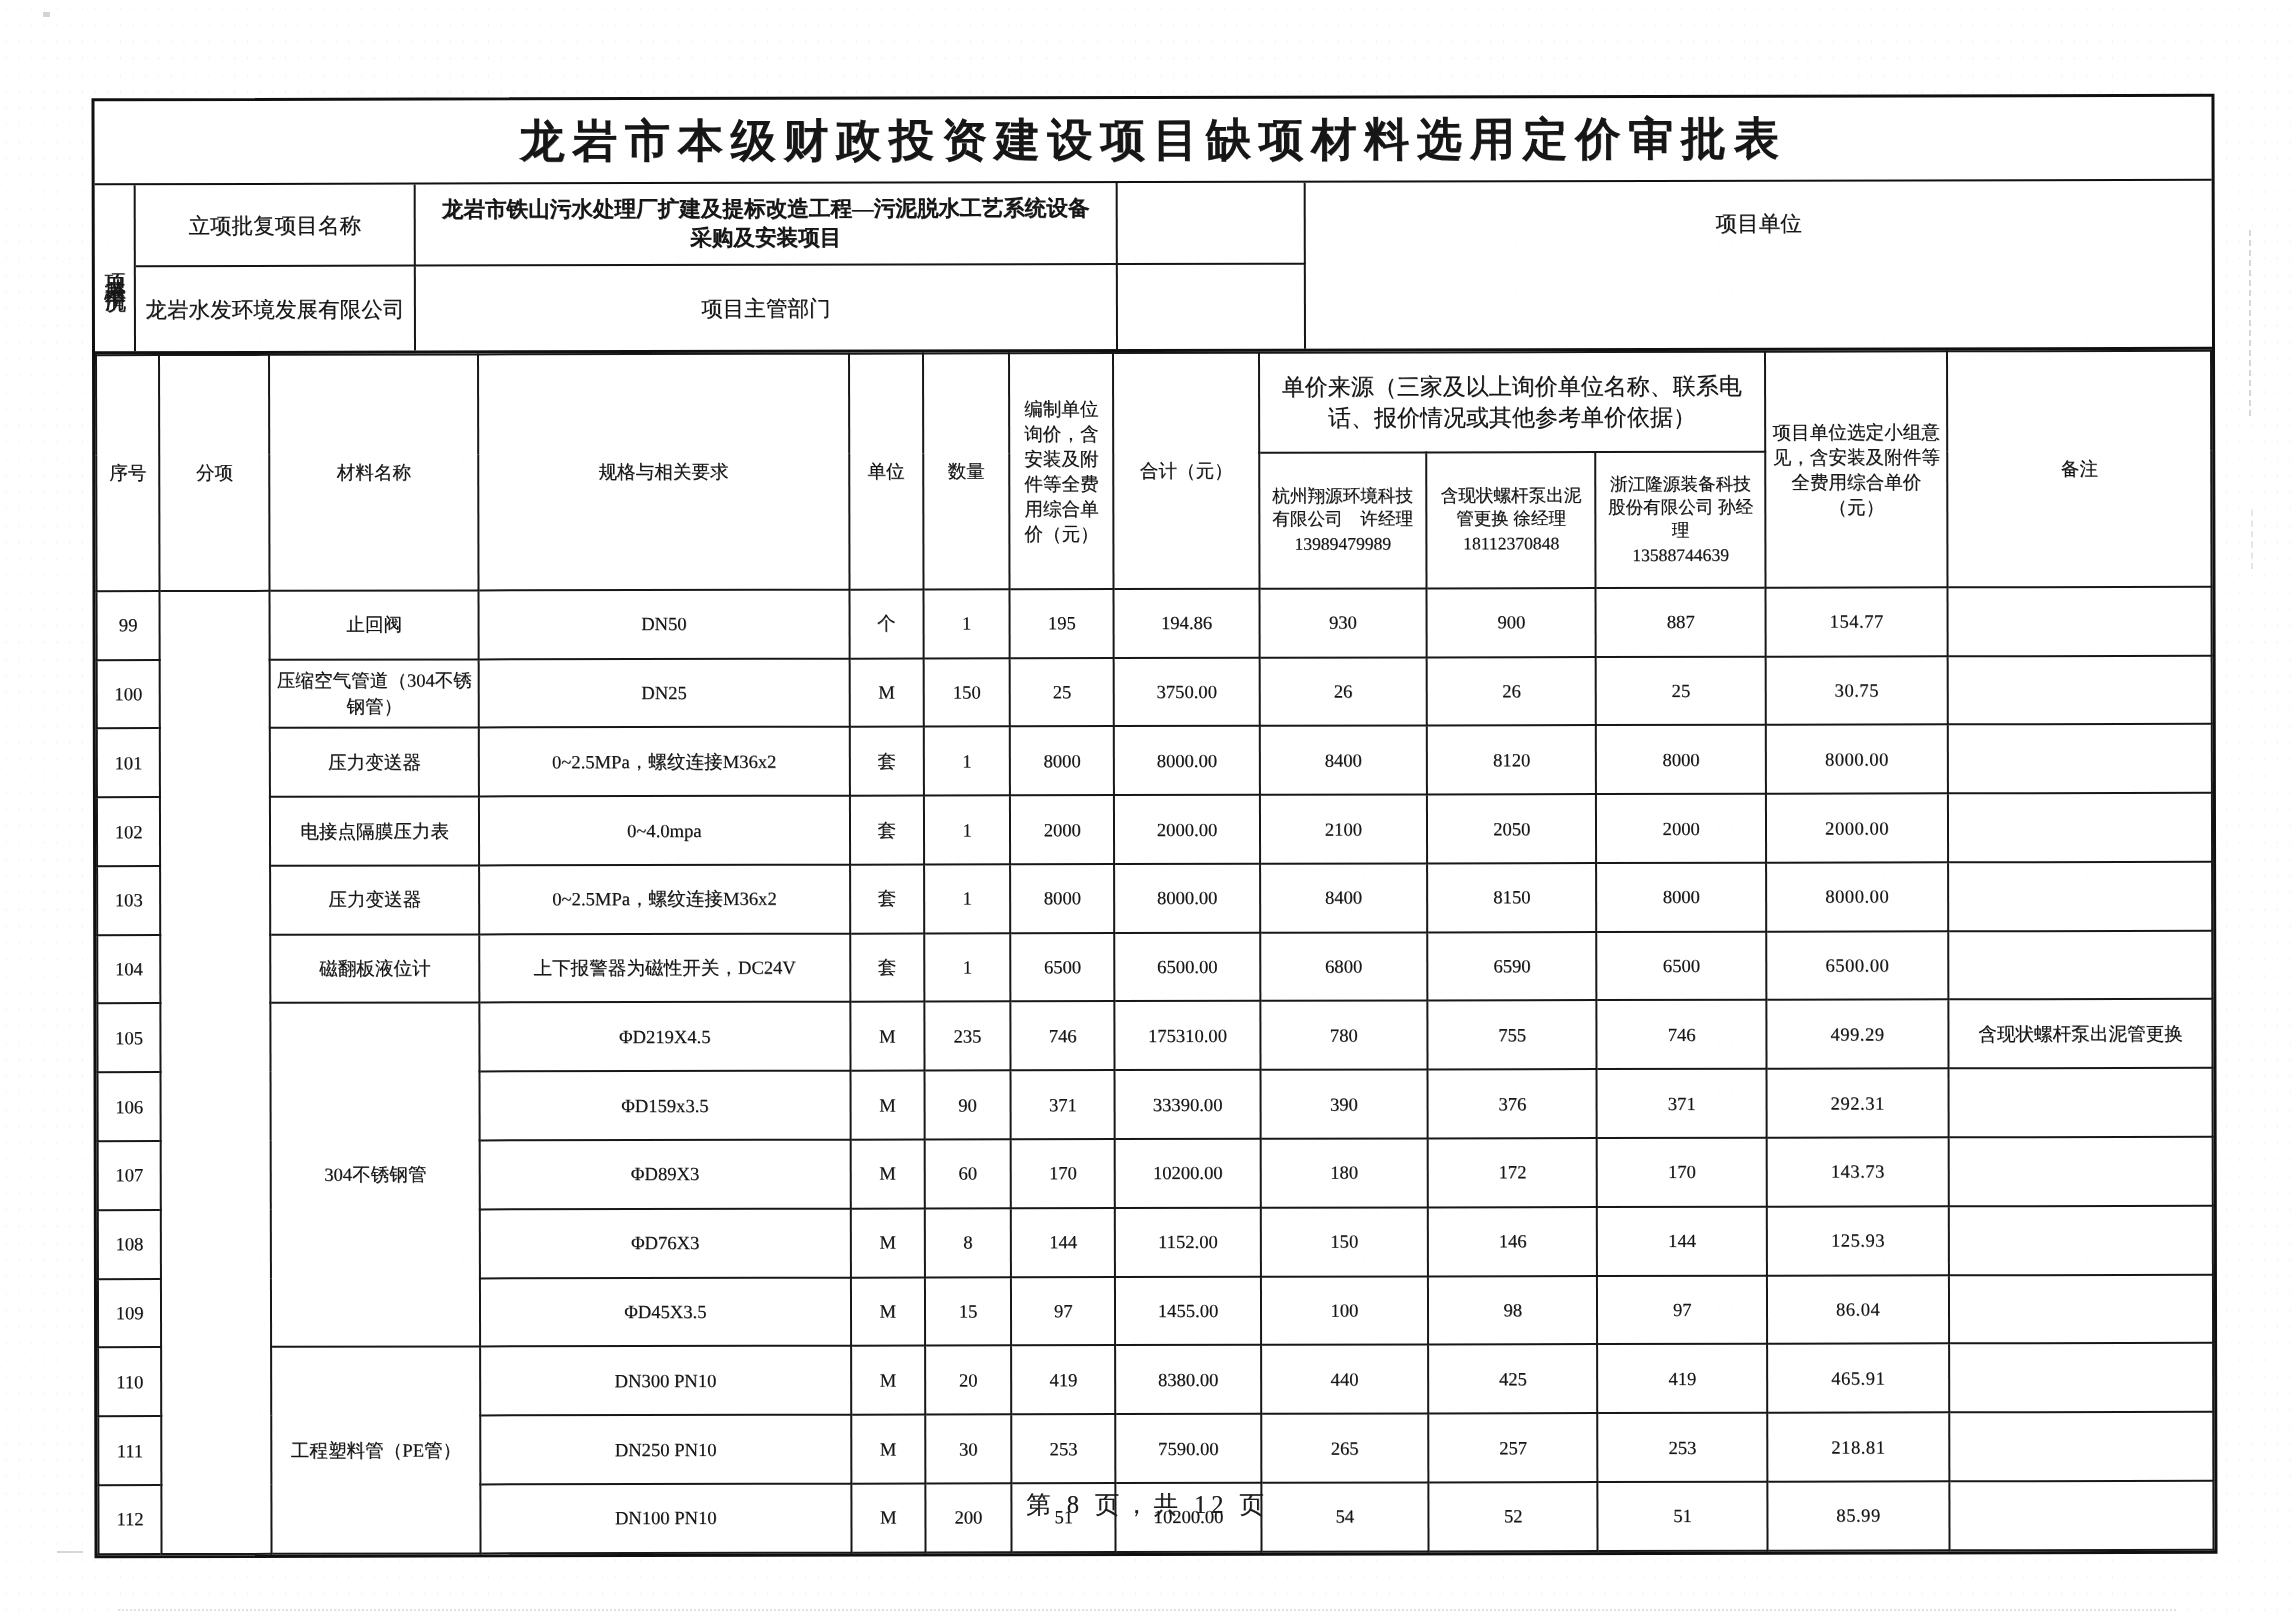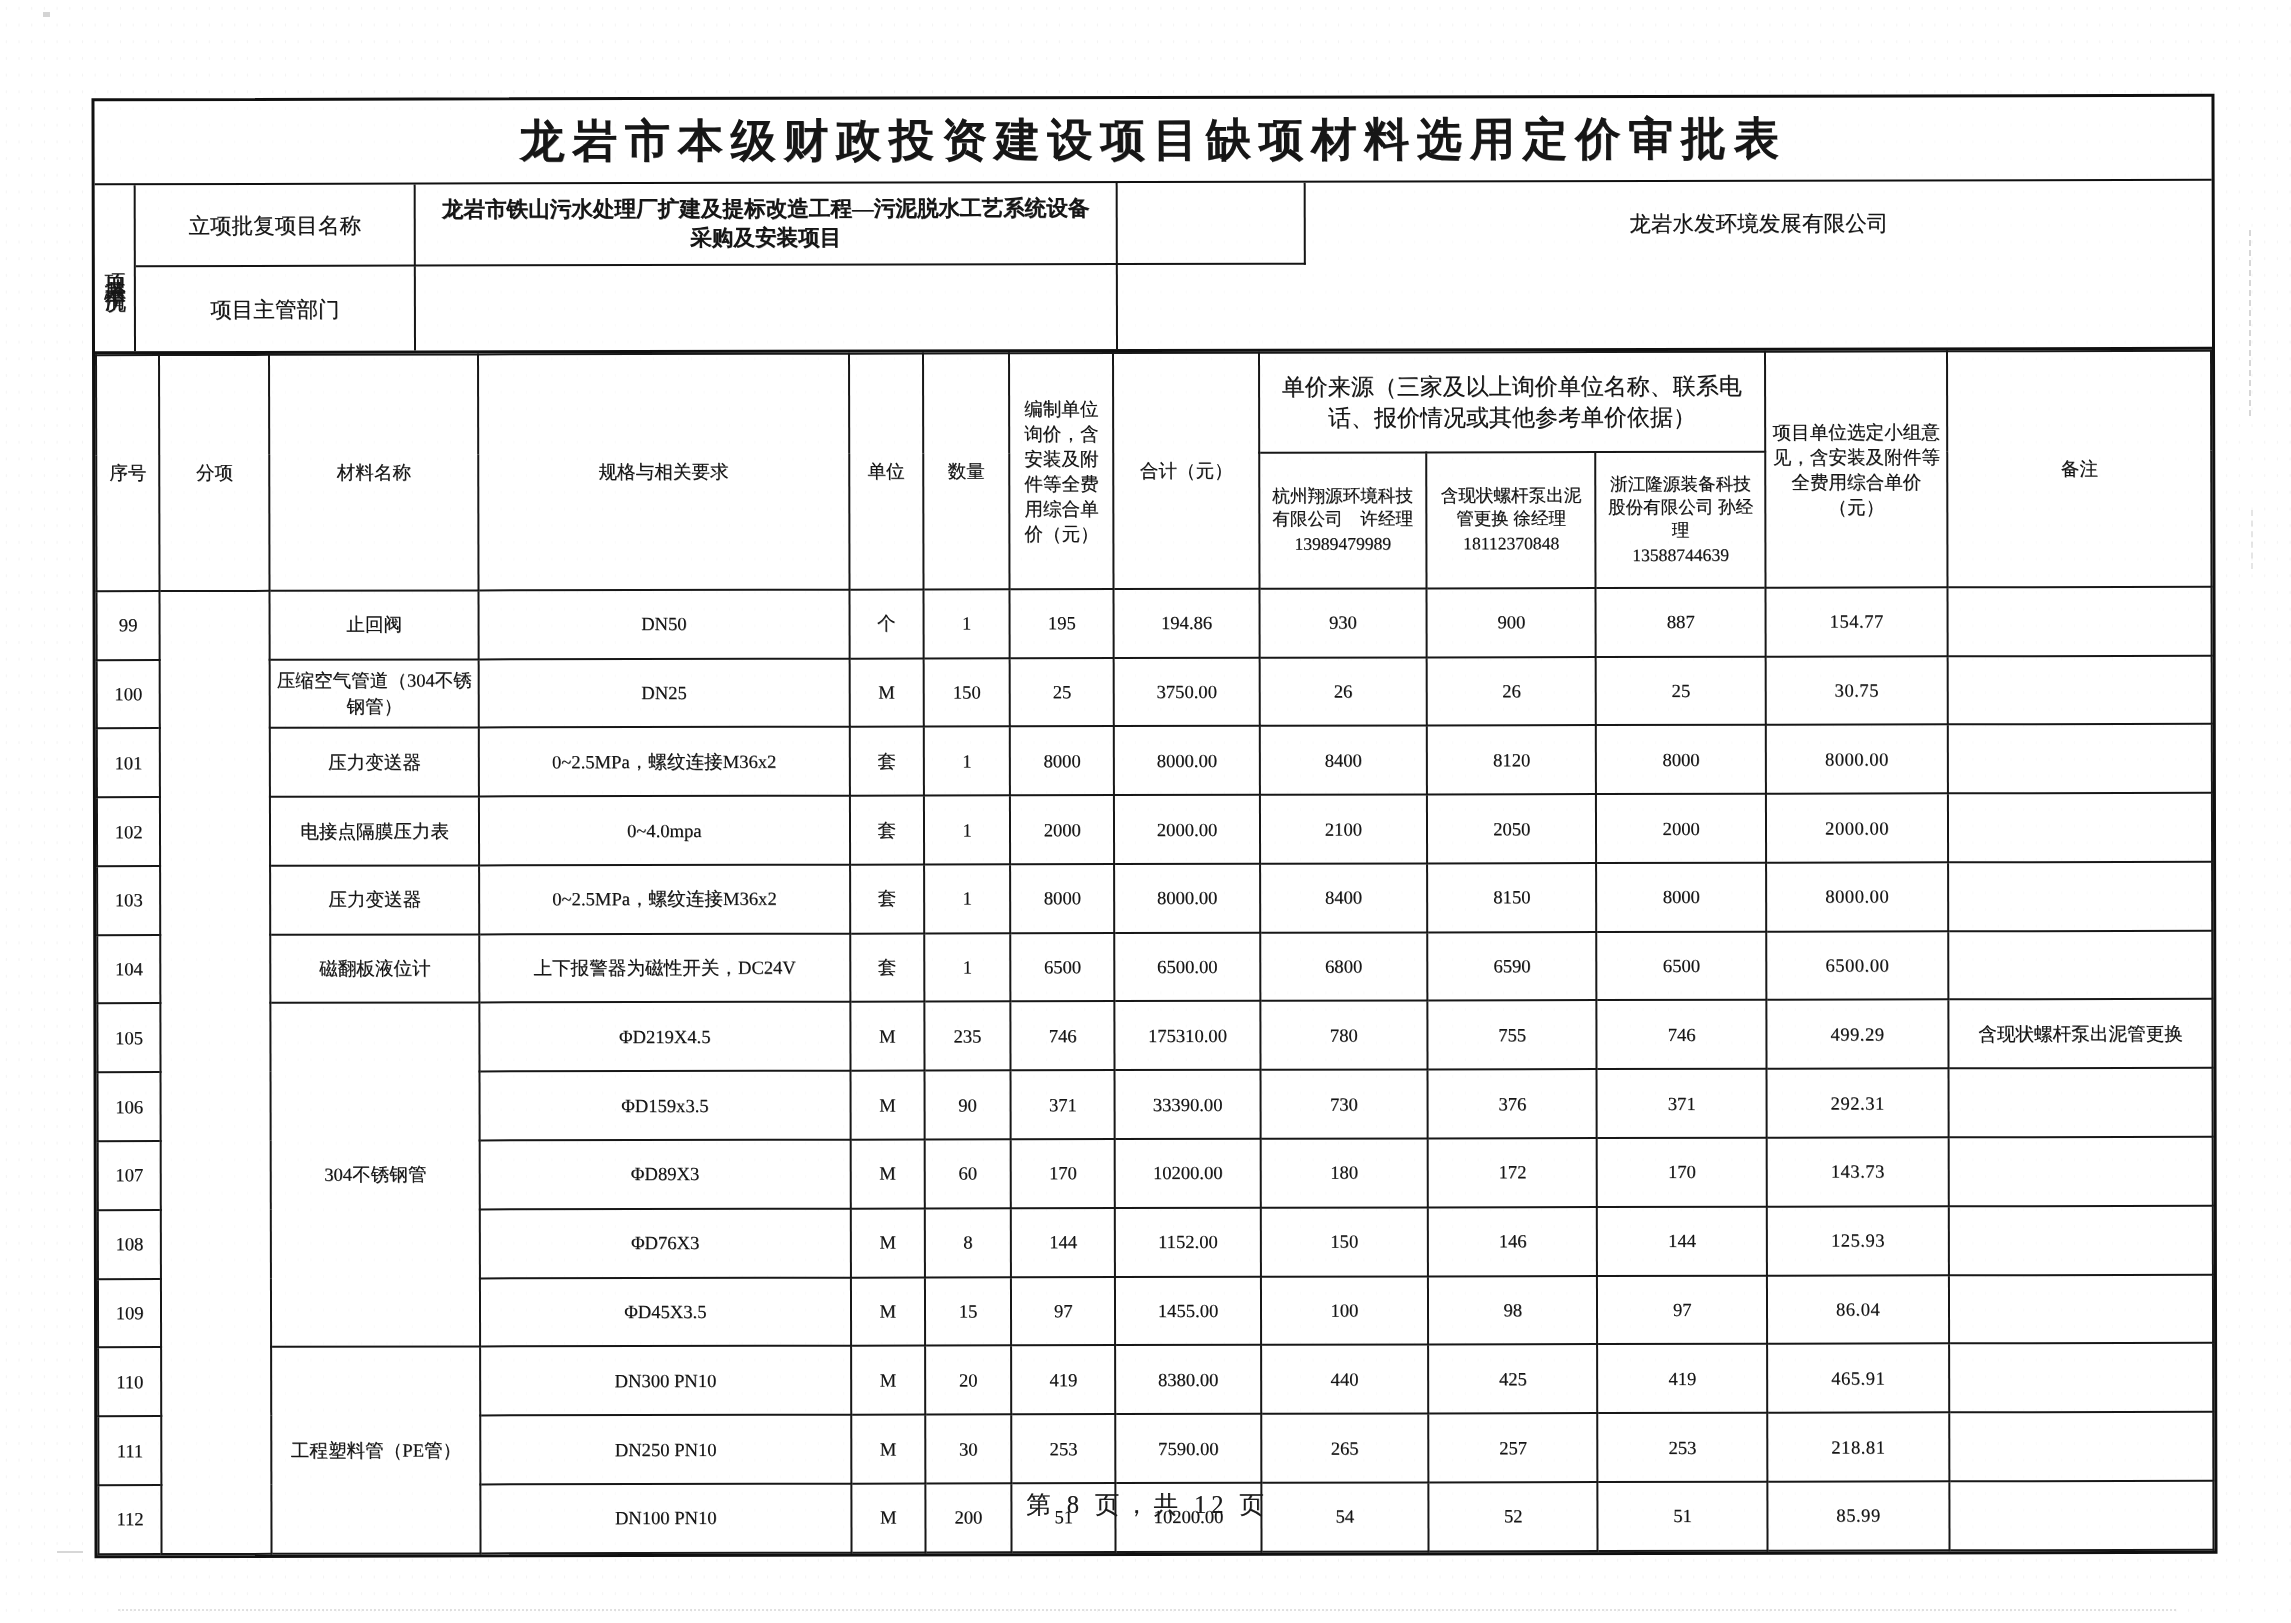--- a/index.html
+++ b/index.html
@@ -86,20 +86,21 @@
 
   <div class="sheet">
 
     <div class="title">龙岩市本级财政投资建设项目缺项材料选用定价审批表</div>
 
     <div class="info">
       <div class="v-label">项目基本情况</div>
       <div>立项批复项目名称</div>
       <div class="proj-name">龙岩市铁山污水处理厂扩建及提标改造工程—污泥脱水工艺系统设备采购及安装项目</div>
       <div></div>
+      <div class="rlast">项目单位</div>
       <div class="rlast">龙岩水发环境发展有限公司</div>
       <div class="rlast">项目主管部门</div>
       <div class="rlast"></div>
     </div>
 
     <table class="main">
       <colgroup>
         <col style="width:63px">
           <col style="width:110px">
           <col style="width:208px">
@@ -243,21 +244,21 @@
             <td class="c-sel">499.29</td>
             <td class="c-remark">含现状螺杆泵出泥管更换</td>
           </tr>
           <tr>
             <td>106</td>
             <td>ΦD159x3.5</td>
             <td>M</td>
             <td>90</td>
             <td>371</td>
             <td>33390.00</td>
-            <td>730</td>
+            <td>390</td>
             <td>376</td>
             <td>371</td>
             <td class="c-sel">292.31</td>
             <td class="c-remark"></td>
           </tr>
           <tr>
             <td>107</td>
             <td>ΦD89X3</td>
             <td>M</td>
             <td>60</td>

